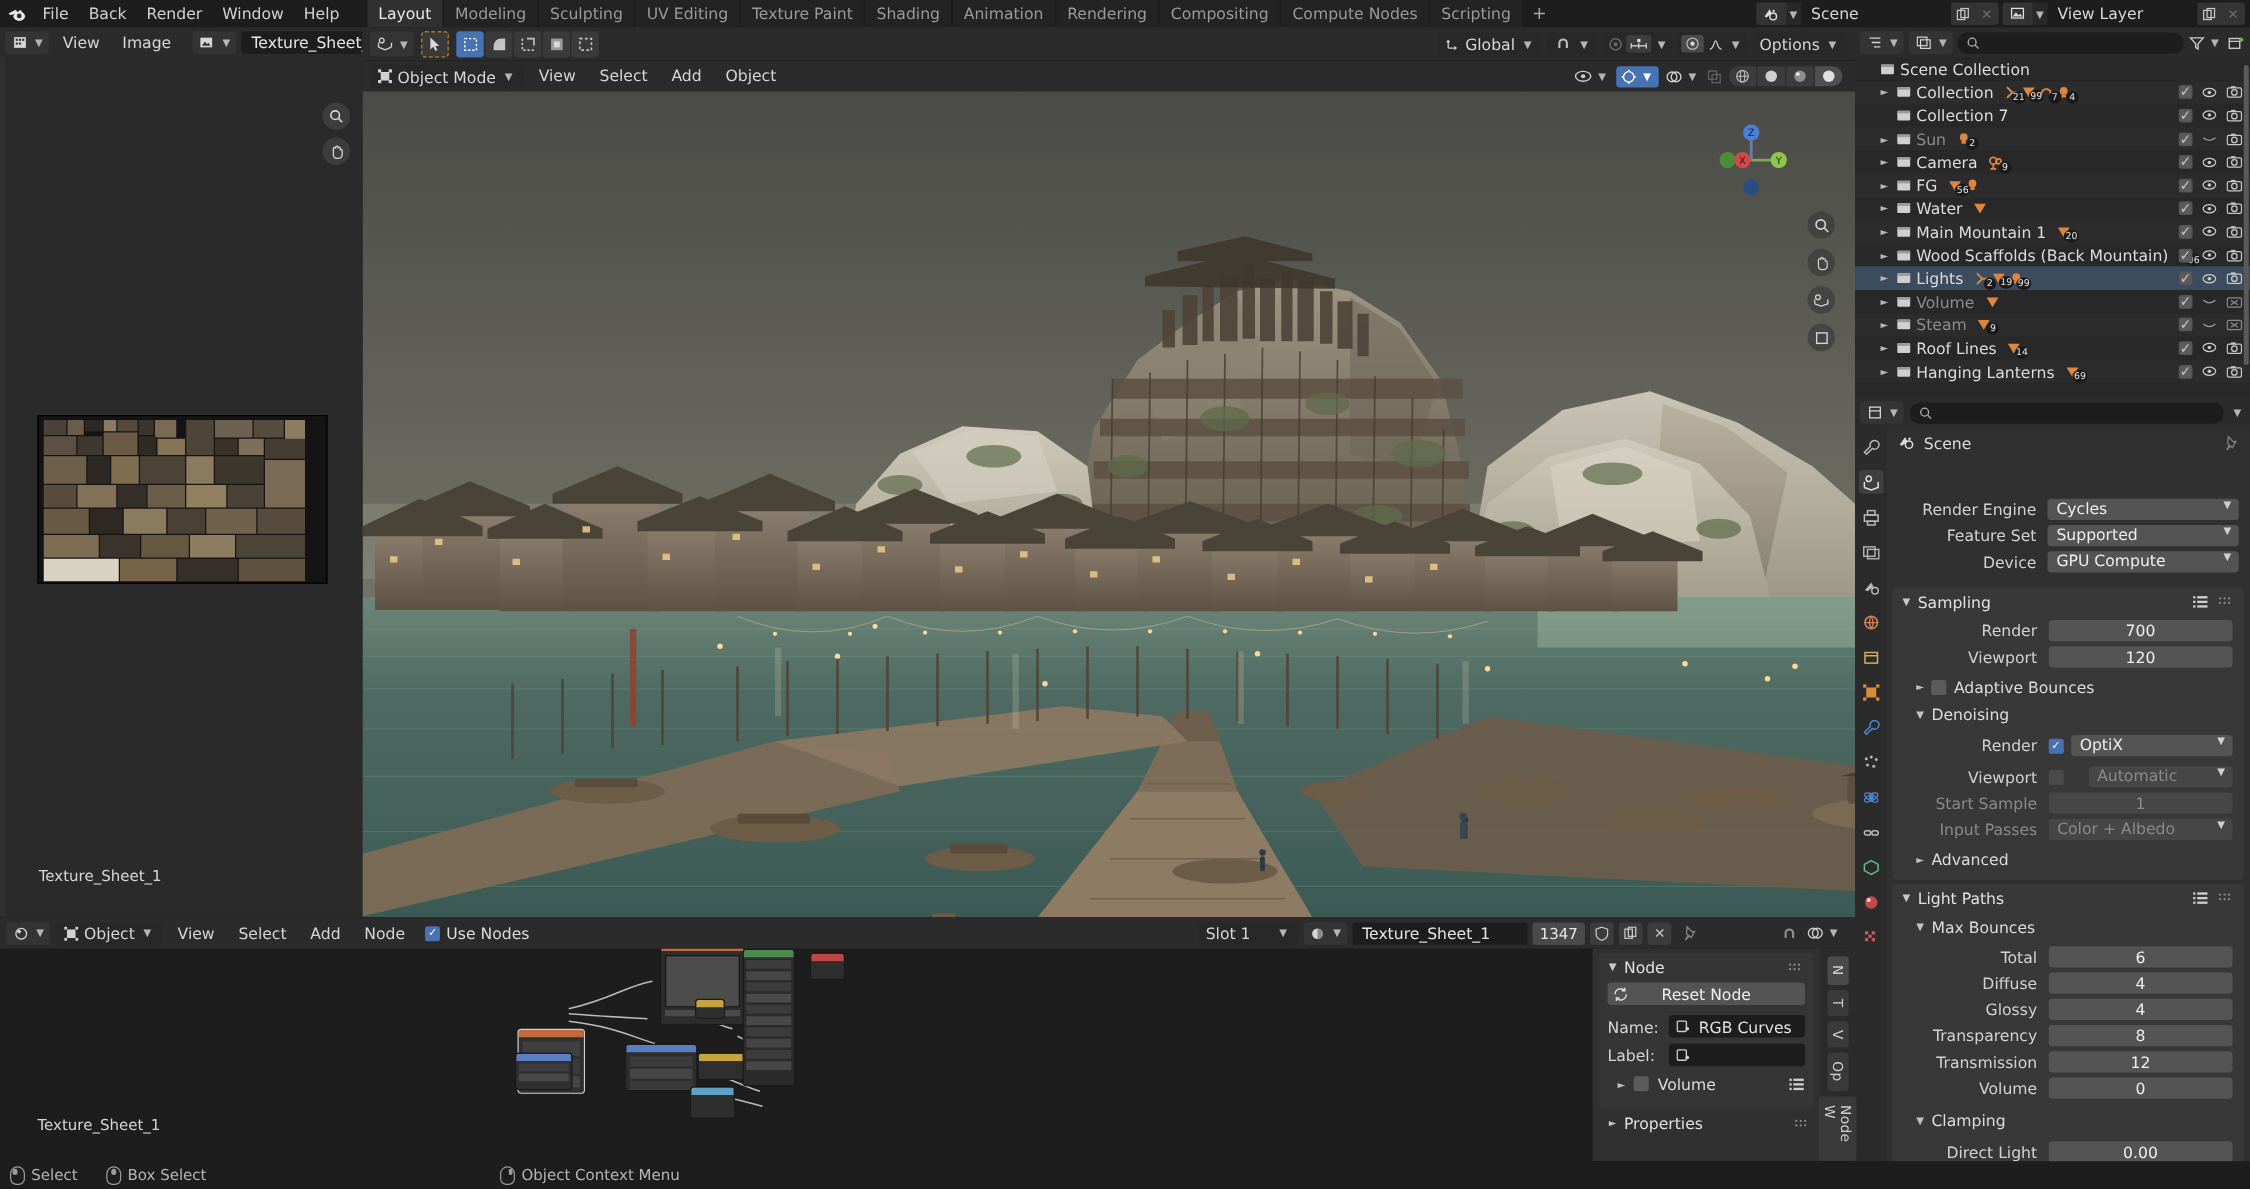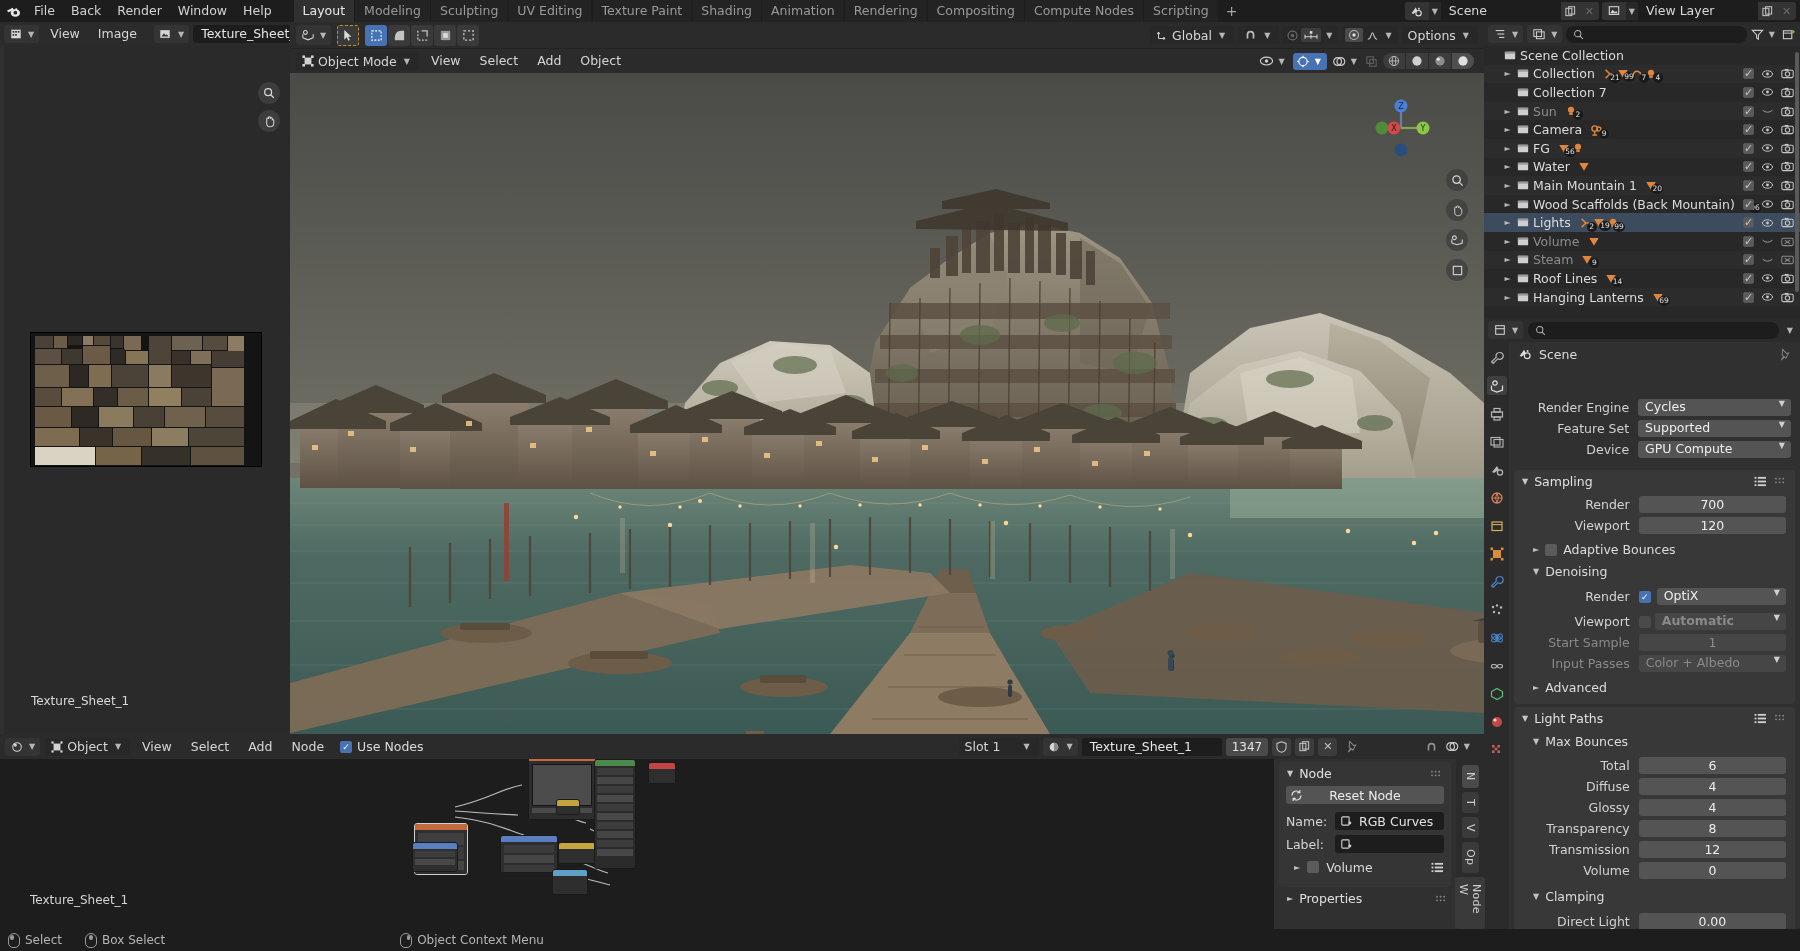--- a/index.html
+++ b/index.html
@@ -1649,21 +1649,21 @@
             <div class="lbl">Render</div>
             <span class="cbox on">✓</span>
             <div class="drop" style="margin-left:6px;">
               <span>OptiX</span>
               <span class="dc">▼</span>
             </div>
           </div>
           <div class="row" style="margin-top:6px;">
             <div class="lbl">Viewport</div>
             <span class="cbox dimoff"></span>
-            <div class="drop dim" style="margin-left:4px;font-weight:bold;">
+            <div class="drop dim" style="margin-left:20px;">
               <span>Automatic</span>
               <span class="dc">▼</span>
             </div>
           </div>
           <div class="row">
             <div class="lbl dim">Start Sample</div>
             <div class="fld dim">1</div>
           </div>
           <div class="row">
             <div class="lbl dim">Input Passes</div>

